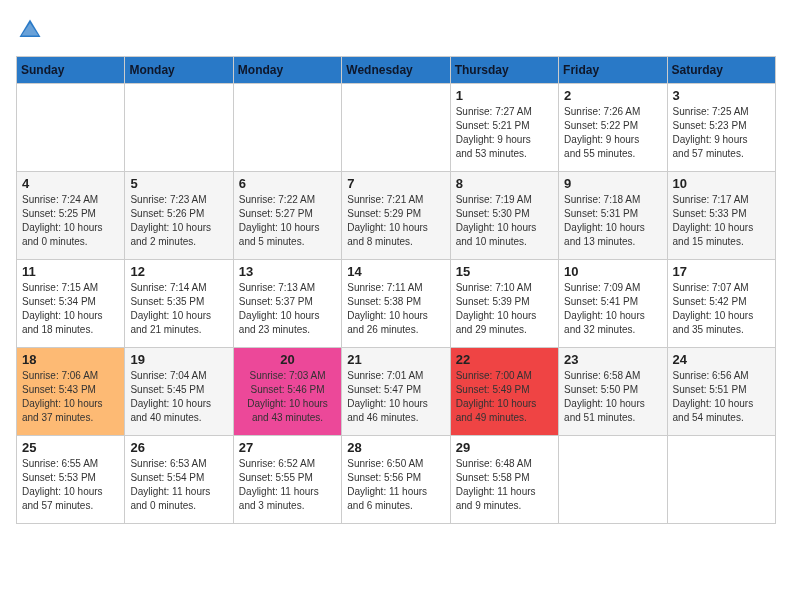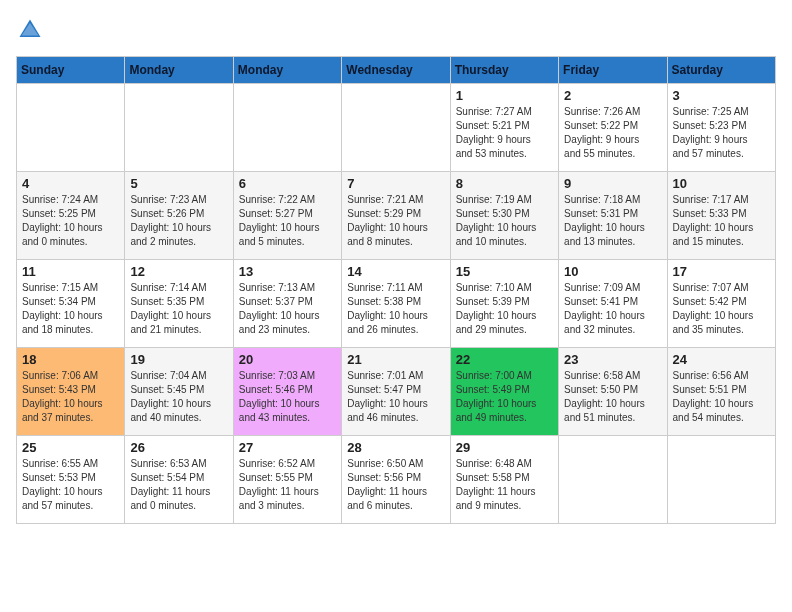--- a/index.html
+++ b/index.html
@@ -197,29 +197,29 @@
       </tr>
       <tr>
         <td style="background: #fdba74;">
           <div class="day-num">18</div>
           <div class="day-info">Sunrise: 7:06 AM<br>Sunset: 5:43 PM<br>Daylight: 10 hours<br>and 37 minutes.</div>
         </td>
         <td style="background: rgb(245, 245, 245); margin-left: 25px;">
           <div class="day-num">19</div>
           <div class="day-info">Sunrise: 7:04 AM<br>Sunset: 5:45 PM<br>Daylight: 10 hours<br>and 40 minutes.</div>
         </td>
-        <td style="background: #f0abfc;">
+        <td style="background: #ec4899; text-align: center;">
           <div class="day-num">20</div>
           <div class="day-info">Sunrise: 7:03 AM<br>Sunset: 5:46 PM<br>Daylight: 10 hours<br>and 43 minutes.</div>
         </td>
         <td style="background: rgb(245, 245, 245); margin-left: 48px;">
           <div class="day-num">21</div>
           <div class="day-info">Sunrise: 7:01 AM<br>Sunset: 5:47 PM<br>Daylight: 10 hours<br>and 46 minutes.</div>
         </td>
-        <td style="background: #22c55e;">
+        <td style="background: #ef4444;">
           <div class="day-num">22</div>
           <div class="day-info">Sunrise: 7:00 AM<br>Sunset: 5:49 PM<br>Daylight: 10 hours<br>and 49 minutes.</div>
         </td>
         <td style="background: rgb(245, 245, 245);">
           <div class="day-num">23</div>
           <div class="day-info">Sunrise: 6:58 AM<br>Sunset: 5:50 PM<br>Daylight: 10 hours<br>and 51 minutes.</div>
         </td>
         <td style="background: rgb(245, 245, 245); margin-top: 28px;">
           <div class="day-num">24</div>
           <div class="day-info">Sunrise: 6:56 AM<br>Sunset: 5:51 PM<br>Daylight: 10 hours<br>and 54 minutes.</div>

